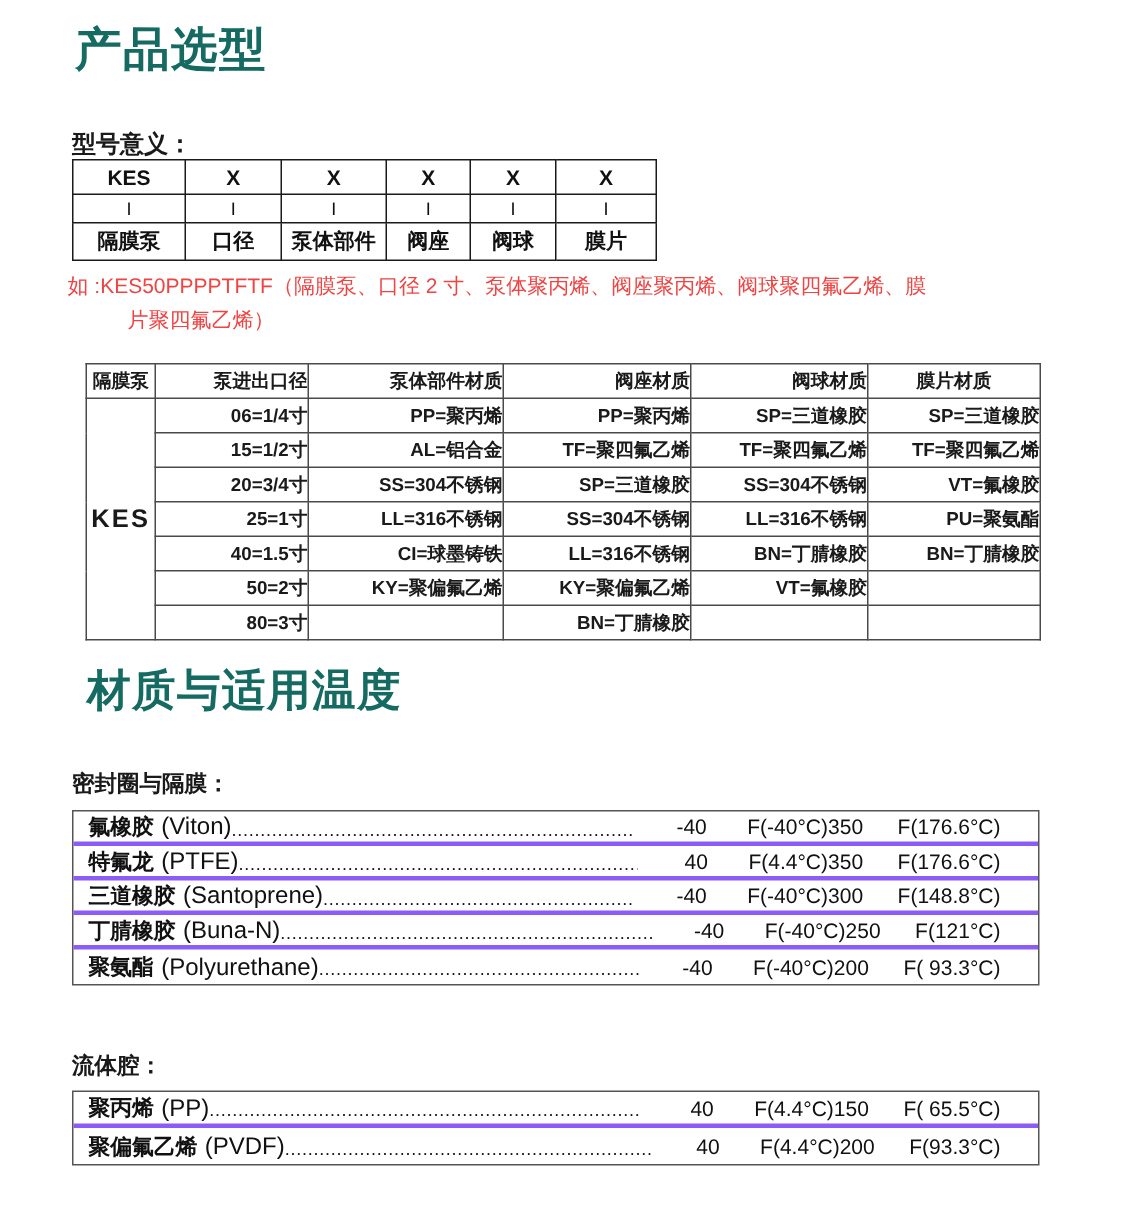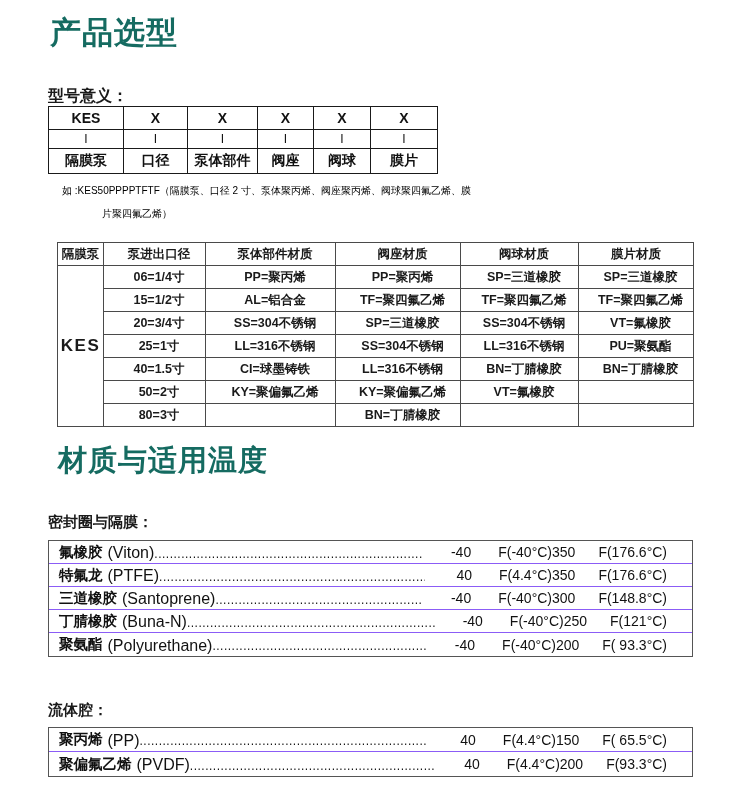--- a/index.html
+++ b/index.html
@@ -13,33 +13,33 @@
   .h2 { position:absolute; left:58px; top:441px; font-size:29px; font-weight:bold; color:#156b61; letter-spacing:1px; }
   .small-label { position:absolute; font-size:16px; font-weight:700; color:#1a1a1a; }
 
   
   table.model { position:absolute; left:48px; top:106px; width:389px; border-collapse:collapse; table-layout:fixed; }
   table.model td { border:1.5px solid #1a1a1a; text-align:center; font-size:14px; font-weight:600; padding:0; }
   table.model tr.r1 td { height:23px; }
   table.model tr.r2 td { height:19px; font-size:12px; font-weight:400; }
   table.model tr.r3 td { height:25px; font-size:14px; }
 
-  .example { position:absolute; left:62px; top:179px; width:660px; font-size:10px; line-height:23px; color:#000000; font-weight:500; }
+  .example { position:absolute; left:45px; top:179px; width:660px; font-size:14px; line-height:23px; color:#ef4444; font-weight:500; }
   .example .l2 { padding-left:40px; }
 
   
   table.sel { position:absolute; left:57px; top:242px; width:636px; border-collapse:collapse; table-layout:fixed; }
-  table.sel td, table.sel th { border:1px solid #4a4a4a; font-size:12.5px; font-weight:600; color:#1a1a1a; height:23px; padding:0 0 0 9px; text-align:center; vertical-align:middle; white-space:nowrap; overflow:hidden; }
+  table.sel td, table.sel th { border:1px solid #4a4a4a; font-size:12.5px; font-weight:600; color:#1a1a1a; height:23px; padding:0 0 0 9px; text-align:right; vertical-align:middle; white-space:nowrap; overflow:hidden; }
   table.sel th.c1 { text-align:center; padding:0; font-size:12.5px; }
   table.sel th.c6 { text-align:center; padding:0; }
   table.sel td.kes { text-align:center; padding:0; font-size:17px; letter-spacing:1.5px; font-weight:600; }
 
   
   .ttable { position:absolute; left:48px; width:645px; border:1px solid #555; background:#fff; }
-  .trow { display:flex; align-items:center; height:23px; border-bottom:1px solid #8b5cf6; padding:0 25px 0 10px; }
+  .trow { display:flex; align-items:center; height:23px; border-bottom:3px solid #8b5cf6; padding:0 25px 0 10px; }
   .trow:last-child { border-bottom:none; }
   .trow .cn { font-weight:700; font-size:14.5px; white-space:nowrap; }
   .trow .en { font-size:16px; margin-left:5px; white-space:nowrap; padding-top:2px; }
   .leader { flex:1 1 auto; overflow:hidden; white-space:nowrap; font-size:12px; letter-spacing:0.5px; align-self:center; padding-top:3px; }
   .leader::after { content:"........................................................................................................................................................"; }
   .trow .f1 { width:42px; text-align:right; font-size:14px; white-space:nowrap;margin-left:28px; }
   .cgrp { width:78px; margin-left:27px; display:flex; justify-content:space-between; font-size:14px; white-space:nowrap; }
   .trow .f2 { width:40px; text-align:right; font-size:14px; white-space:nowrap; }
   .cgrp.g2 { width:82px; margin-left:23px; }
   #seal-table { top:540px; }

